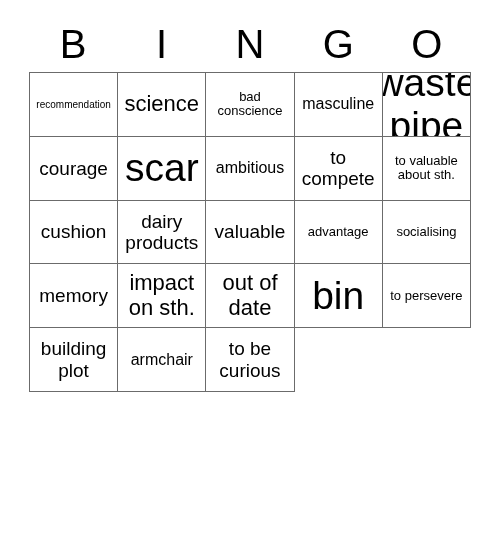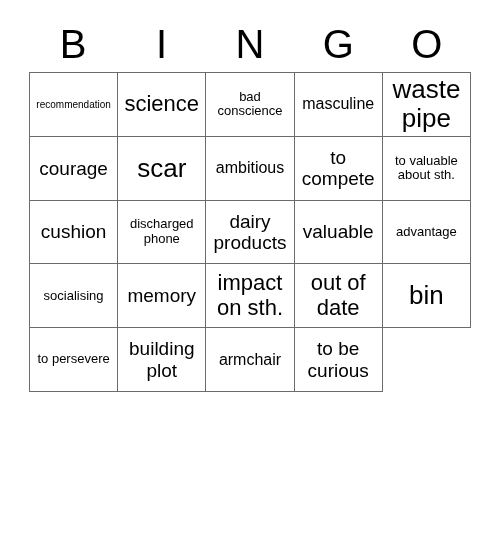--- a/index.html
+++ b/index.html
@@ -68,21 +68,21 @@
     justify-content: center;
     text-align: center;
     padding: 2px 3px;
     line-height: 1.12;
     overflow: hidden;
     word-wrap: break-word;
     background: #ffffff;
   }
 
   
-  .fs-xxl { font-size: 26px; }
+  .fs-xxl { font-size: 39px; }
   .fs-xl  { font-size: 22px; }
   .fs-lg  { font-size: 22px; text-align: center; }
   .fs-md  { font-size: 19px; }
   .fs-sm  { font-size: 16px; }
   .fs-xs  { font-size: 13px; }
   .fs-xxs { font-size: 10px; }
 </style>
 </head>
 <body>
 
@@ -103,21 +103,20 @@
     <div class="cell fs-sm">masculine</div>
     <div class="cell fs-xxl">waste pipe</div>
 
     <div class="cell fs-md">courage</div>
     <div class="cell fs-xxl">scar</div>
     <div class="cell fs-sm">ambitious</div>
     <div class="cell fs-md">to compete</div>
     <div class="cell fs-xs">to valuable about sth.</div>
 
     <div class="cell fs-md">cushion</div>
-    <div class="cell fs-xs">discharged phone</div>
     <div class="cell fs-md">dairy products</div>
     <div class="cell fs-md">valuable</div>
     <div class="cell fs-xs">advantage</div>
 
     <div class="cell fs-xs">socialising</div>
     <div class="cell fs-md">memory</div>
     <div class="cell fs-lg">impact on sth.</div>
     <div class="cell fs-xl">out of date</div>
     <div class="cell fs-xxl">bin</div>
 

